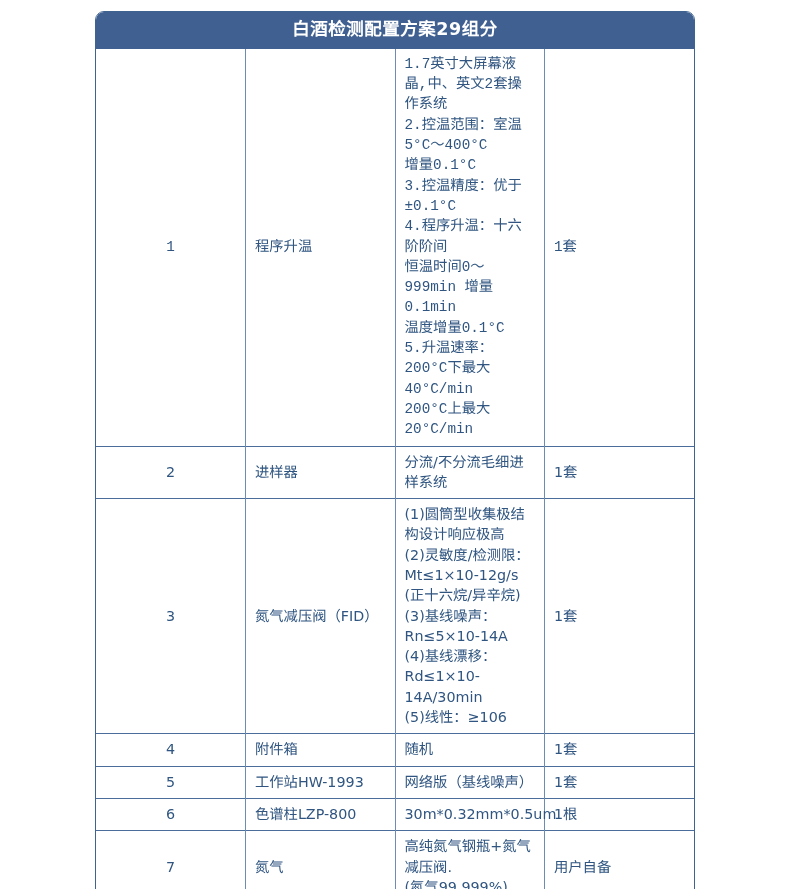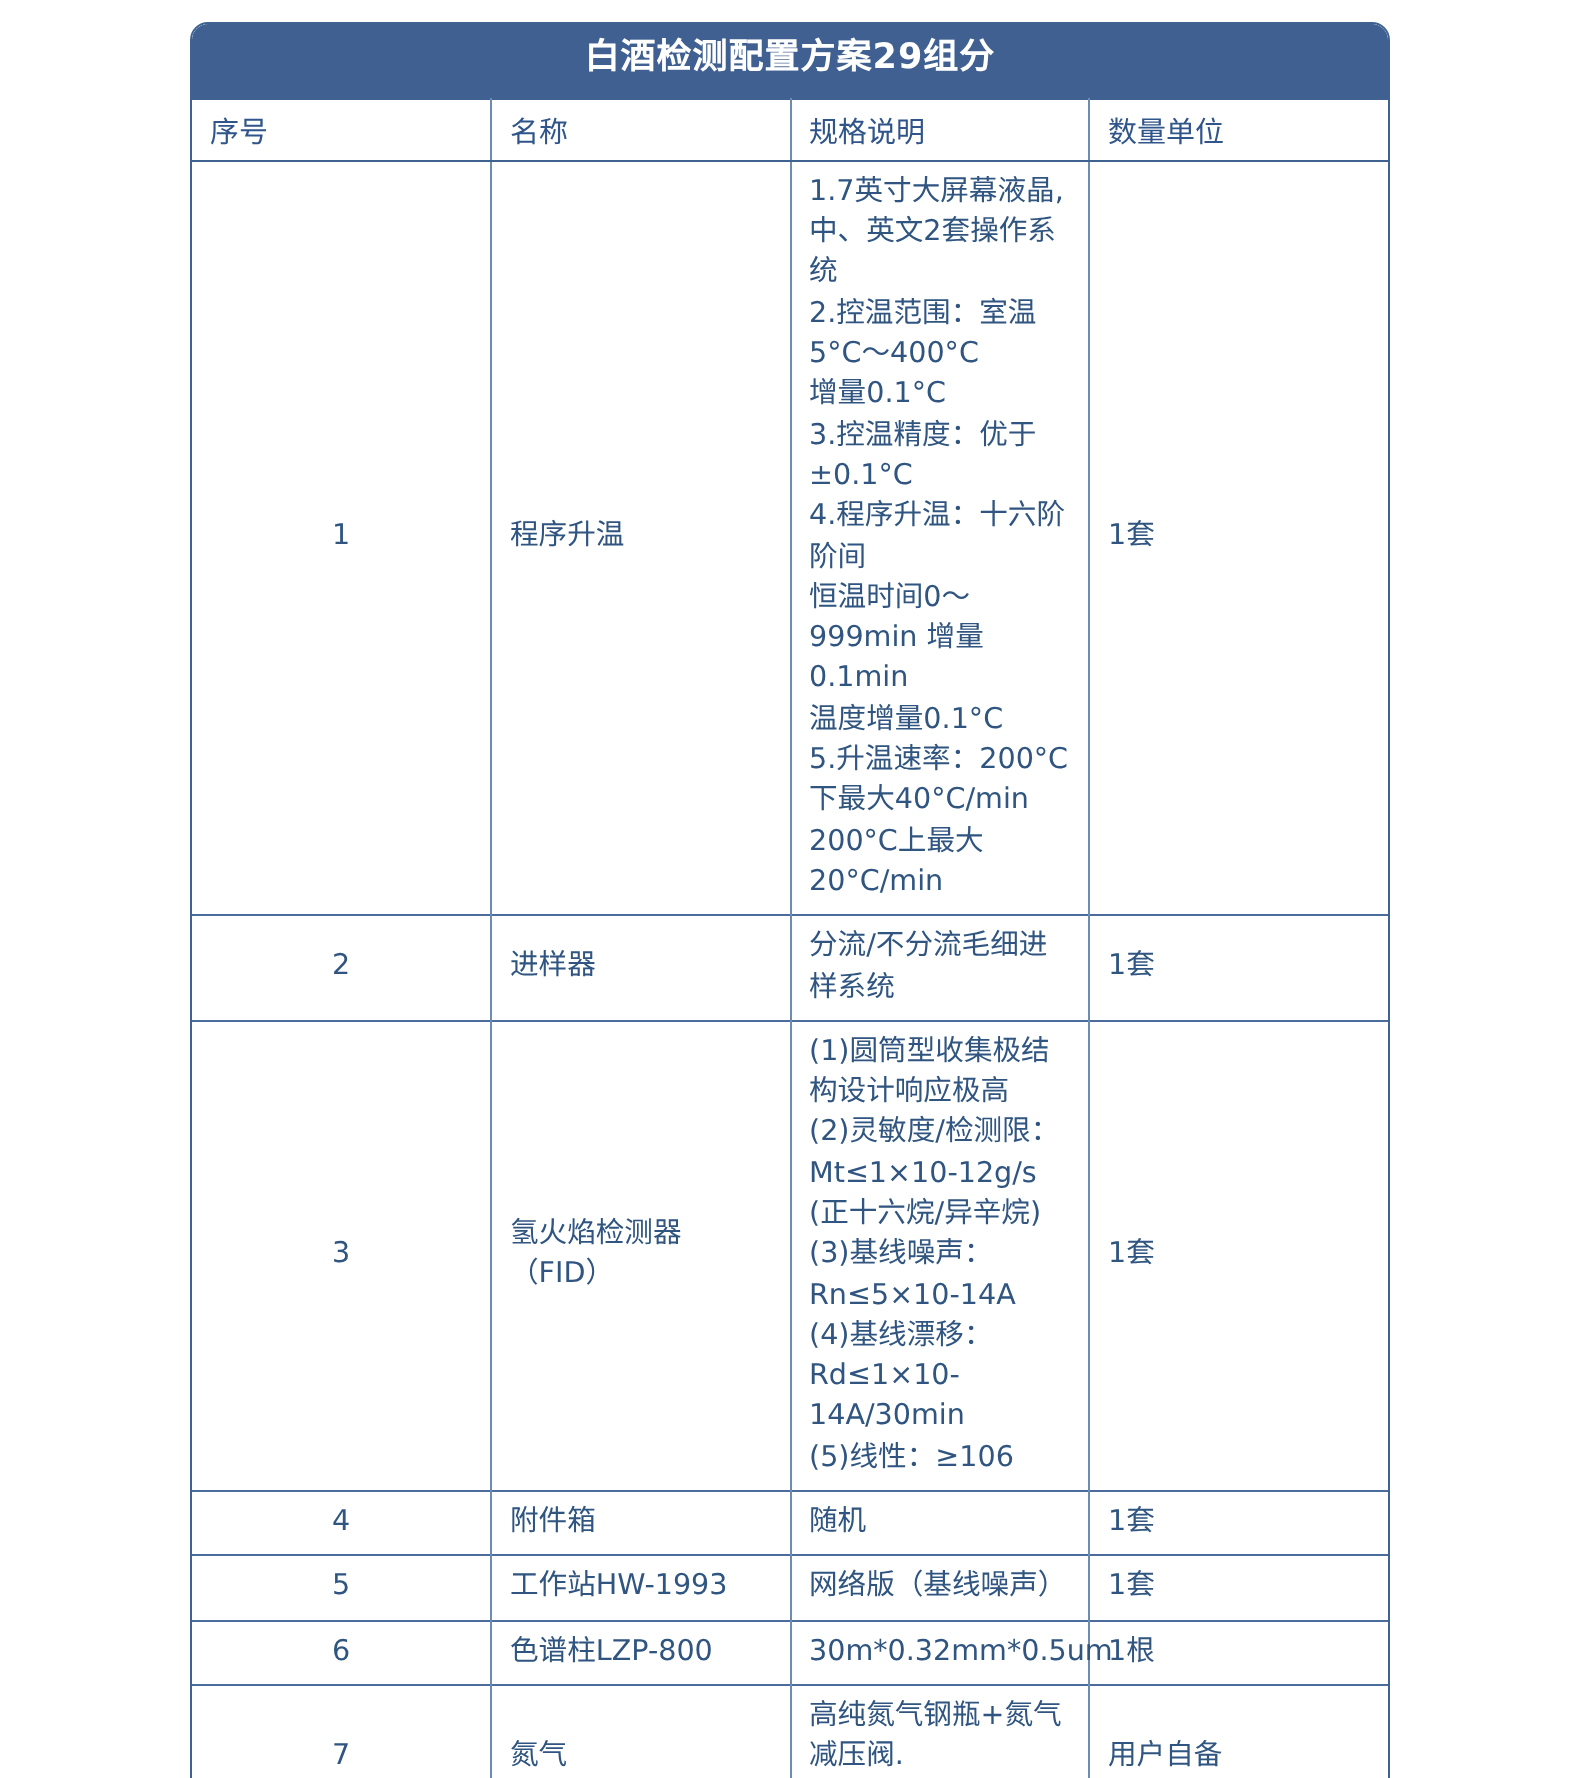--- a/index.html
+++ b/index.html
@@ -72,47 +72,41 @@
   tbody td {
     border-top: 1.2px solid #4a6d9b;
     border-right: 1.2px solid #6d8cb4;
     color: #2f5580;
     font-size: 14.3px;
     line-height: 1.42;
     padding: 5px 9px 6px 9px;
     vertical-align: middle;
     background: #ffffff;
   }
-  tbody tr:first-child td { border-top: none; }
+  tbody tr:first-child td { border-top: none; font-family: Liberation Mono, monospace; }
   tbody td:last-child { border-right: none; }
 
   .c-no    { width: 67px;  text-align: center; }
   .c-name  { width: 148px; text-align: left; }
   .c-spec  { width: 282px; text-align: left; }
   .c-qty   { width: 100px; text-align: left; }
 
   .spec-lines { white-space: pre-line; }
 
   .head-row td.c-no { text-align: left; }
 </style>
 </head>
 <body>
 
 <div class="page">
   <div class="table-wrap">
     <table class="spec-table">
       <thead>
         <tr class="title-row">
           <th colspan="4">白酒检测配置方案29组分</th>
-        </tr>
-        <tr class="head-row">
-          <td class="c-no">序号</td>
-          <td class="c-name">名称</td>
-          <td class="c-spec">规格说明</td>
-          <td class="c-qty">数量单位</td>
         </tr>
       </thead>
       <tbody>
         <tr>
           <td class="c-no">1</td>
           <td class="c-name">程序升温</td>
           <td class="c-spec spec-lines">1.7英寸大屏幕液晶,中、英文2套操作系统
 2.控温范围：室温 5°C～400°C
 增量0.1°C
 3.控温精度：优于±0.1°C
@@ -124,21 +118,21 @@
           <td class="c-qty">1套</td>
         </tr>
         <tr>
           <td class="c-no">2</td>
           <td class="c-name">进样器</td>
           <td class="c-spec spec-lines">分流/不分流毛细进样系统</td>
           <td class="c-qty">1套</td>
         </tr>
         <tr>
           <td class="c-no">3</td>
-          <td class="c-name">氢火焰检测器（FID）</td>
+          <td class="c-name">氮气减压阀（FID）</td>
           <td class="c-spec spec-lines">(1)圆筒型收集极结构设计响应极高
 (2)灵敏度/检测限：Mt≤1×10-12g/s
 (正十六烷/异辛烷)
 (3)基线噪声：Rn≤5×10-14A
 (4)基线漂移：Rd≤1×10-14A/30min
 (5)线性：≥106</td>
           <td class="c-qty">1套</td>
         </tr>
         <tr>
           <td class="c-no">4</td>

